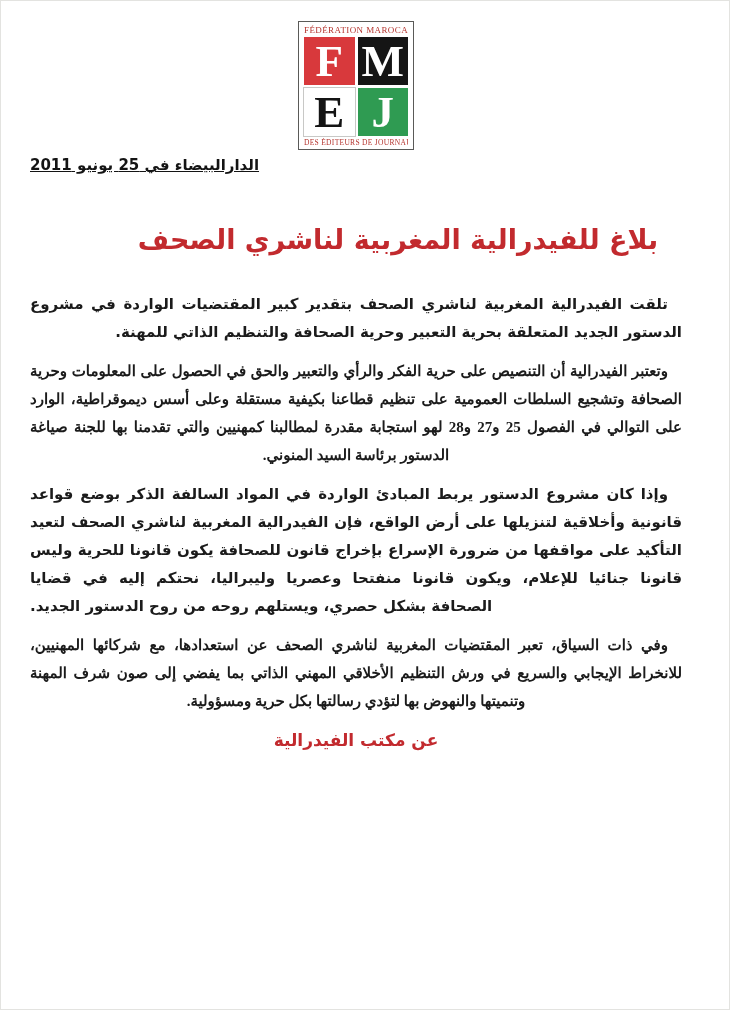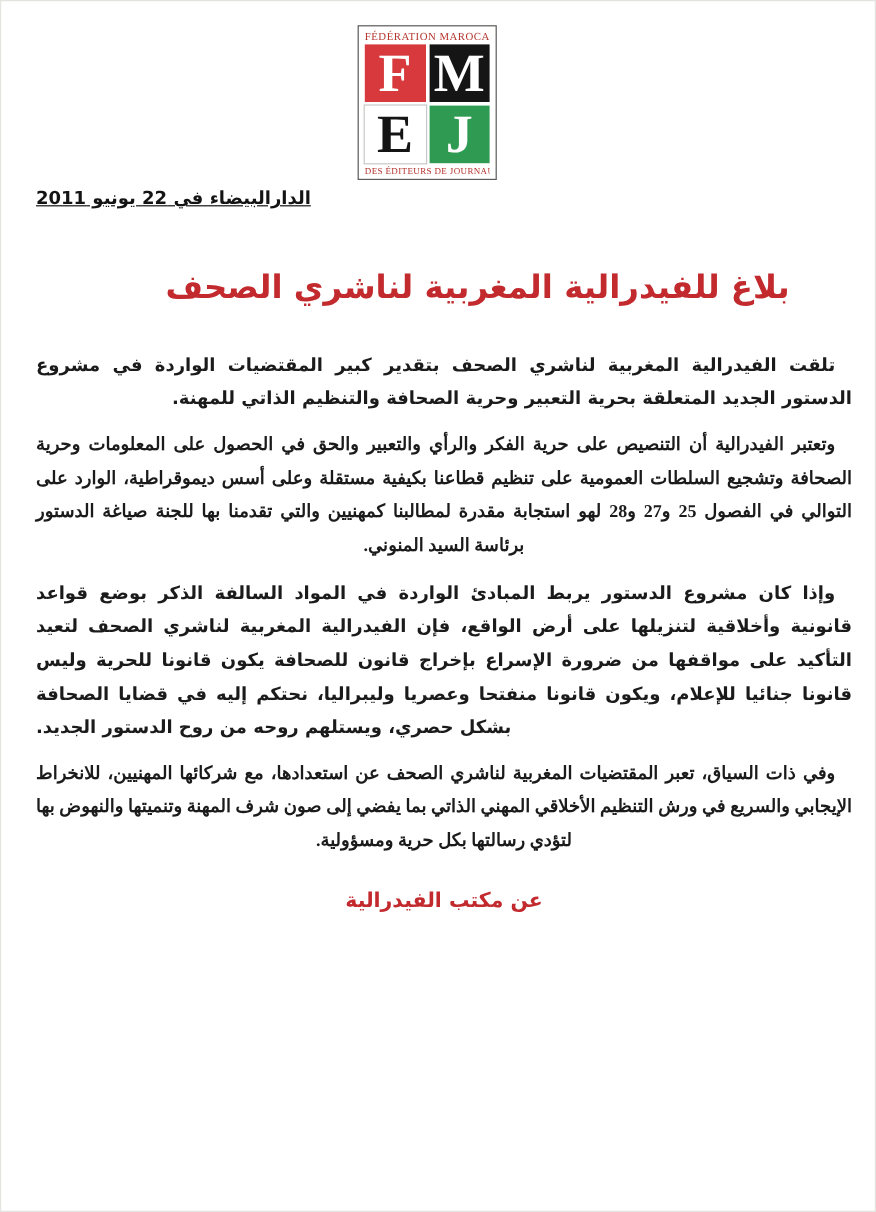--- a/index.html
+++ b/index.html
@@ -50,54 +50,54 @@
   .title{
     position:absolute;top:224px;left:0;width:100%;margin:0;
     text-align:center;direction:rtl;
     color:#c22a2e;font-size:27px;font-weight:700;
     letter-spacing:0;
     padding-left:33px;
   }
 
   
   .bodytext{
-    position:absolute;top:290px;left:30px;right:20px;
+    position:absolute;top:290px;left:30px;right:48px;
     direction:rtl;color:#1b1b1b;
     font-size:15px;font-weight:700;line-height:28px;
     text-align:justify;
   }
   .bodytext p{margin:0 0 11px;text-indent:14px;}
   .al-right {text-align-last:right;}
   .al-center{text-align-last:center;font-family:Liberation Serif, serif;}
   .al-left  {text-align-last:left;}
 
   
   .signature{
-    margin-top:22px;
+    margin-top:11px;
     text-align:center;text-align-last:center;text-indent:0;
     color:#c22a2e;font-size:17px;font-weight:700;
   }
 </style>
 </head>
 <body>
 
 <div class="page">
 
   <div class="logo">
     <div class="logo-top">FÉDÉRATION MAROCAINE</div>
     <div class="logo-grid">
       <div class="lcell lf">F</div>
       <div class="lcell lm">M</div>
       <div class="lcell le">E</div>
       <div class="lcell lj">J</div>
     </div>
     <div class="logo-bottom">DES ÉDITEURS DE JOURNAUX</div>
   </div>
 
-  <div class="dateline">الدارالبيضاء في 22 يونيو 2011</div>
+  <div class="dateline">الدارالبيضاء في 25 يونيو 2011</div>
 
   <h1 class="title">بلاغ للفيدرالية المغربية لناشري الصحف</h1>
 
   <div class="bodytext">
     <p class="al-right">تلقت الفيدرالية المغربية لناشري الصحف بتقدير كبير المقتضيات الواردة في مشروع الدستور الجديد المتعلقة بحرية التعبير وحرية الصحافة والتنظيم الذاتي للمهنة.</p>
     <p class="al-center">وتعتبر الفيدرالية أن التنصيص على حرية الفكر والرأي والتعبير والحق في الحصول على المعلومات وحرية الصحافة وتشجيع السلطات العمومية على تنظيم قطاعنا بكيفية مستقلة وعلى أسس ديموقراطية، الوارد على التوالي في الفصول 25 و27 و28 لهو استجابة مقدرة لمطالبنا كمهنيين والتي تقدمنا بها للجنة صياغة الدستور برئاسة السيد المنوني.</p>
     <p class="al-left">وإذا كان مشروع الدستور يربط المبادئ الواردة في المواد السالفة الذكر بوضع قواعد قانونية وأخلاقية لتنزيلها على أرض الواقع، فإن الفيدرالية المغربية لناشري الصحف لتعيد التأكيد على مواقفها من ضرورة الإسراع بإخراج قانون للصحافة يكون قانونا للحرية وليس قانونا جنائيا للإعلام، ويكون قانونا منفتحا وعصريا وليبراليا، نحتكم إليه في قضايا الصحافة بشكل حصري، ويستلهم روحه من روح الدستور الجديد.</p>
     <p class="al-center">وفي ذات السياق، تعبر المقتضيات المغربية لناشري الصحف عن استعدادها، مع شركائها المهنيين، للانخراط الإيجابي والسريع في ورش التنظيم الأخلاقي المهني الذاتي بما يفضي إلى صون شرف المهنة وتنميتها والنهوض بها لتؤدي رسالتها بكل حرية ومسؤولية.</p>
     <div class="signature">عن مكتب الفيدرالية</div>
   </div>

